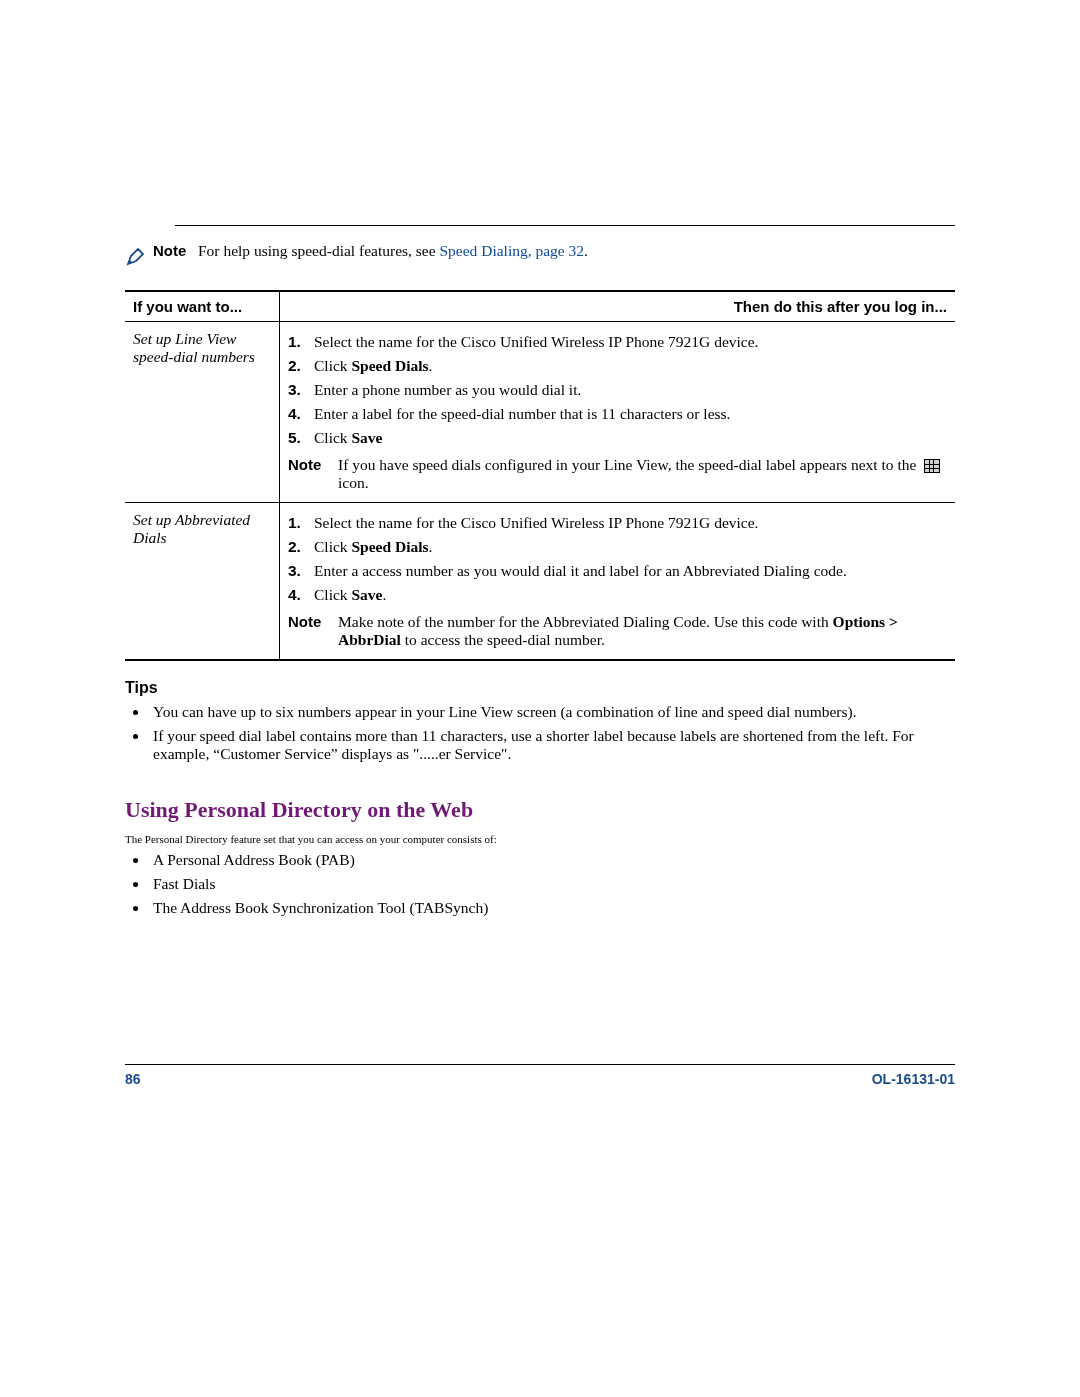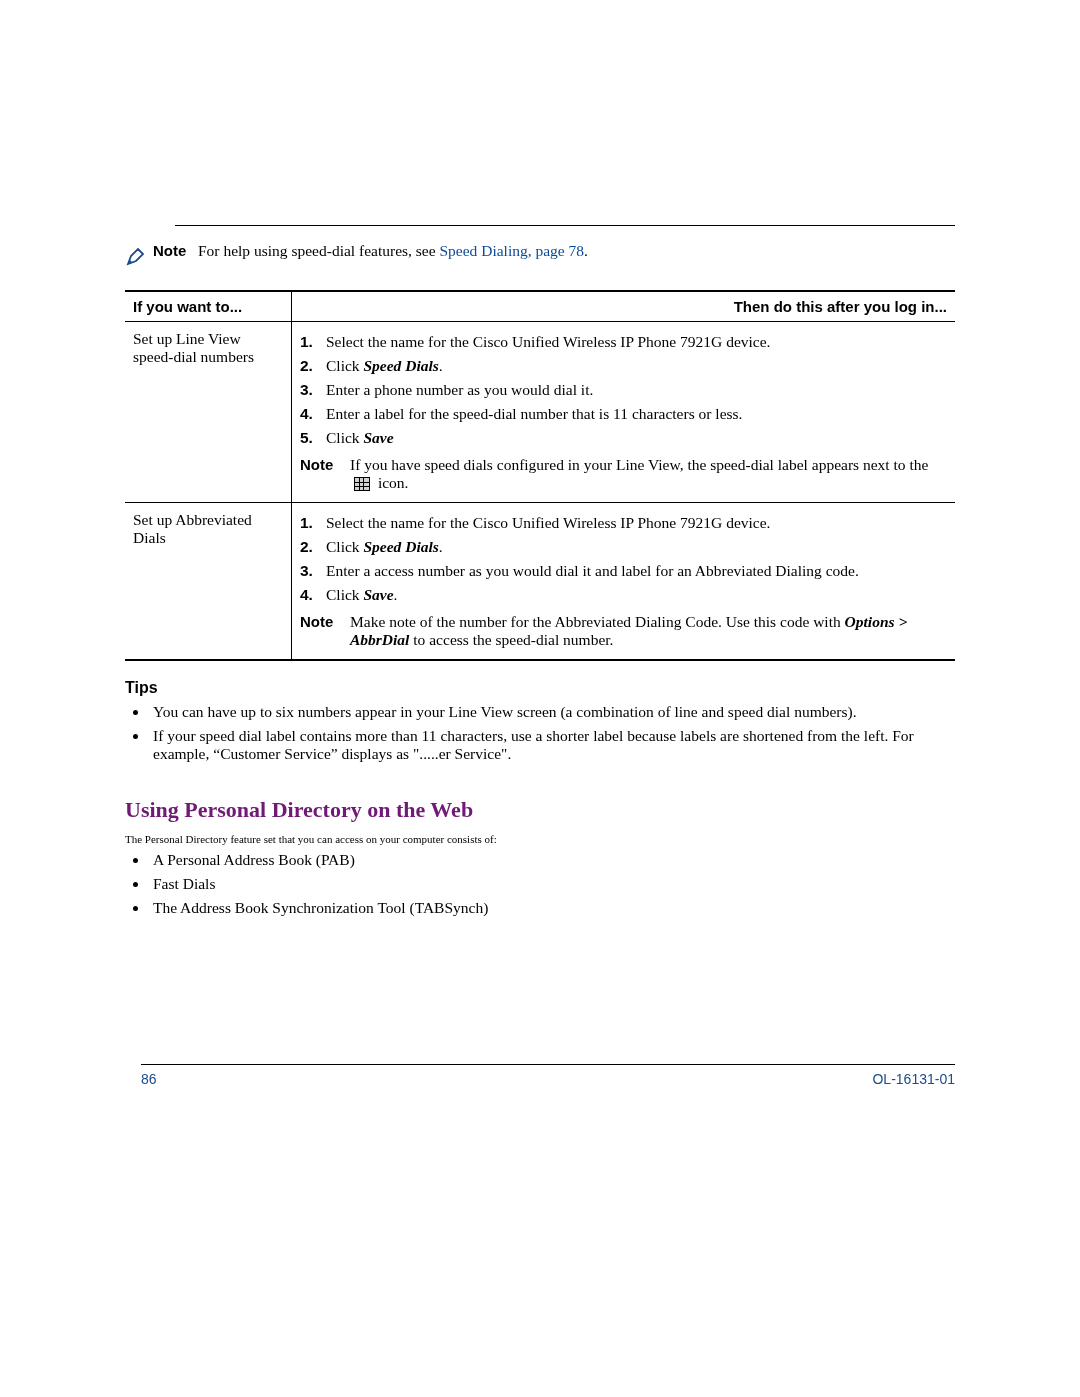--- a/index.html
+++ b/index.html
@@ -74,21 +74,22 @@
     border-left: none;
     font-size: 15.5px;
     padding: 8px 8px 8px 8px;
     vertical-align: top;
   }
   table.main tr td:last-child { border-right: none; }
   table.main tr:last-child td { border-bottom: 2.5px solid #000; }
   table.main td.leftcol {
     width: 140px;
     border-right: 1px solid #000;
-    padding-right: 18px;
+    padding-right: 6px;
+    font-style: italic;
   }
   ol.steps {
     list-style: none;
     padding: 0;
     margin: 0;
   }
   ol.steps li {
     display: flex;
     padding: 3px 0;
   }
@@ -107,21 +108,20 @@
     font-weight: bold;
     font-size: 15px;
     width: 50px;
     flex-shrink: 0;
   }
   .inline-note .nt {
     flex: 1;
   }
   .bold {
     font-weight: bold;
-    font-style: italic;
   }
   .tips-heading {
     font-family: Arial, Helvetica, sans-serif;
     font-weight: bold;
     font-size: 16px;
     margin-top: 18px;
     margin-bottom: 6px;
   }
   ul.bullets {
     margin: 0 0 0 0;
@@ -140,28 +140,28 @@
     margin-top: 28px;
     margin-bottom: 10px;
   }
   .body-text {
     font-size: 11px;
     margin-bottom: 6px;
   }
   .footer {
     position: absolute;
     bottom: 310px;
-    left: 141px;
+    left: 125px;
     right: 125px;
     border-top: 1px solid #000;
     display: flex;
     justify-content: space-between;
     padding-top: 6px;
     font-family: Arial, Helvetica, sans-serif;
-    font-weight: normal;
+    font-weight: bold;
     font-size: 14px;
     color: #1b4b8a;
   }
   .grid-icon {
     display: inline-block;
     width: 16px;
     height: 14px;
     border: 1.5px solid #000;
     background: #d0d0d0;
     vertical-align: middle;
@@ -190,21 +190,21 @@
   <div class="top-border"></div>
 
   <div class="note-row">
     <div class="note-icon">
       <svg width="24" height="24" viewBox="0 0 24 24">
           <path d="M3 20 L6 12 L13 5 L18 10 L11 17 L3 20 Z M3 20 L6 17" fill="none" stroke="#1b4b8a" stroke-width="1.8"></path>
         </svg>
     </div>
     <div class="note-label">Note</div>
     <div class="note-text">
-      <span>For help using speed-dial features, see </span><a class="link">Speed Dialing, page 78</a><span>.</span>
+      <span>For help using speed-dial features, see </span><a class="link">Speed Dialing, page 32</a><span>.</span>
     </div>
   </div>
 
   <table class="main">
     <thead>
       <tr>
         <th>If you want to...</th>
         <th>Then do this after you log in...</th>
       </tr>
     </thead>

